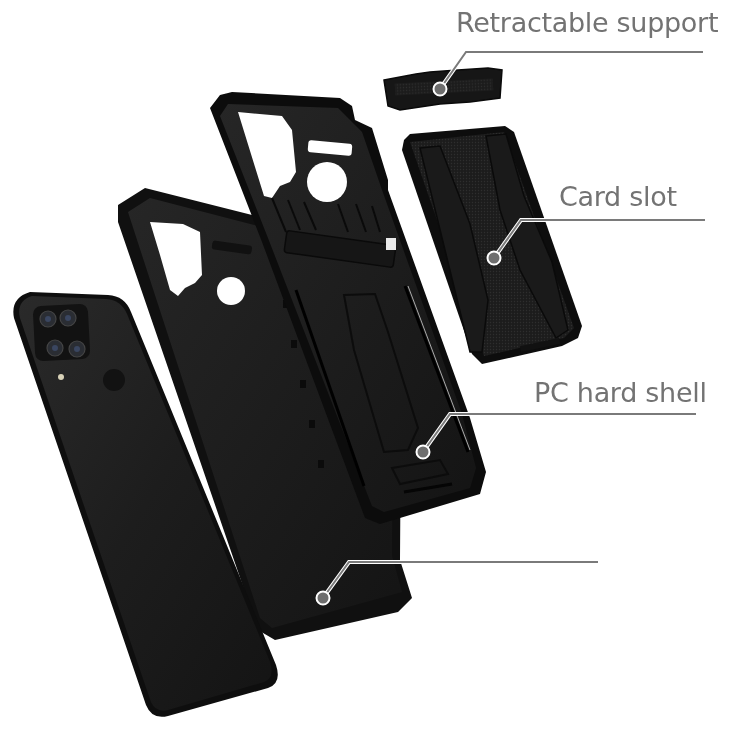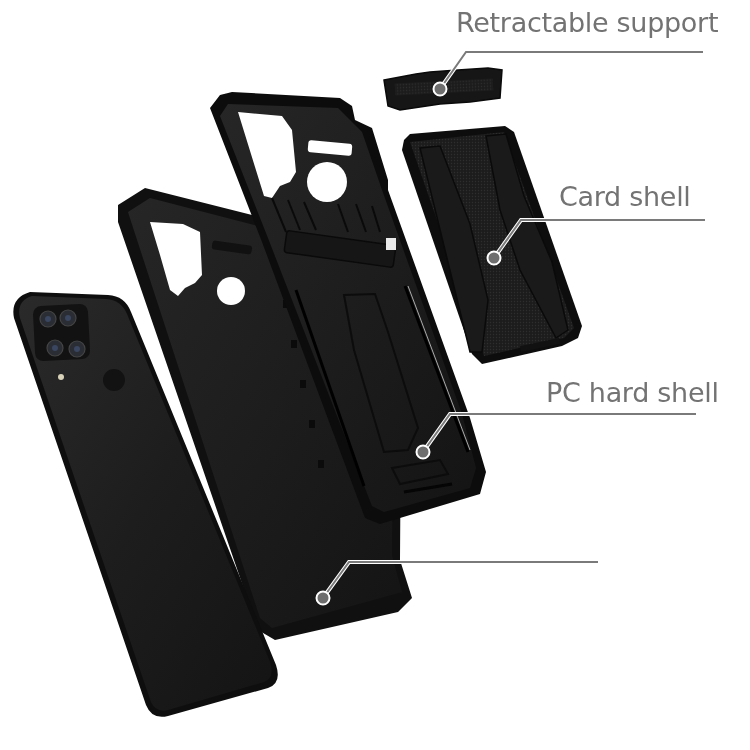--- a/index.html
+++ b/index.html
@@ -9,21 +9,21 @@
       position: absolute;
       color: #737373;
       font-family: "DejaVu Sans", sans-serif;
       font-size: 27px;
       letter-spacing: -0.3px;
       line-height: 1;
       white-space: nowrap;
     }
     #lbl-retract { left: 456px; top: 9px; font-size: 27px; }
     #lbl-card { left: 559px; top: 183px; }
-    #lbl-pc { left: 546px; top: 379px; }
+    #lbl-pc { left: 534px; top: 379px; }
     #lbl-tpu { left: 429px; top: 528px; }
   </style>
 </head>
 <body>
 
 <div id="stage">
   <svg width="750" height="750" viewBox="0 0 750 750" xmlns="http://www.w3.org/2000/svg">
     <defs>
       <linearGradient id="phoneGrad" x1="0" y1="0" x2="1" y2="1">
         <stop offset="0" stop-color="#2a2a2a"></stop>
@@ -141,15 +141,15 @@
 
       <g>
         <polyline points="323,598 349,562 598,562" fill="none" stroke="#ffffff" stroke-width="4"></polyline>
         <polyline points="323,598 349,562 598,562" fill="none" stroke="#7a7a7a" stroke-width="2"></polyline>
         <circle cx="323" cy="598" r="6.5" fill="#6e6e6e" stroke="#ffffff" stroke-width="2"></circle>
       </g>
     </g>
   </svg>
 
   <div id="lbl-retract" class="callout-label">Retractable support</div>
-  <div id="lbl-card" class="callout-label">Card shell</div>
+  <div id="lbl-card" class="callout-label">Card slot</div>
   <div id="lbl-pc" class="callout-label">PC hard shell</div>
 </div>
 
 </body></html>

